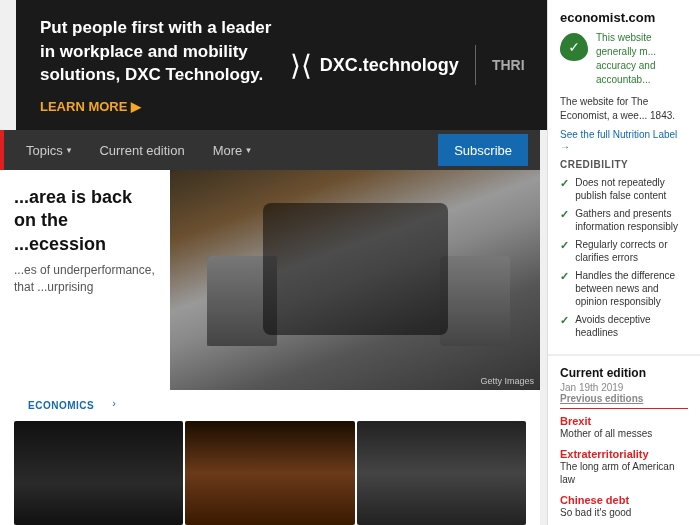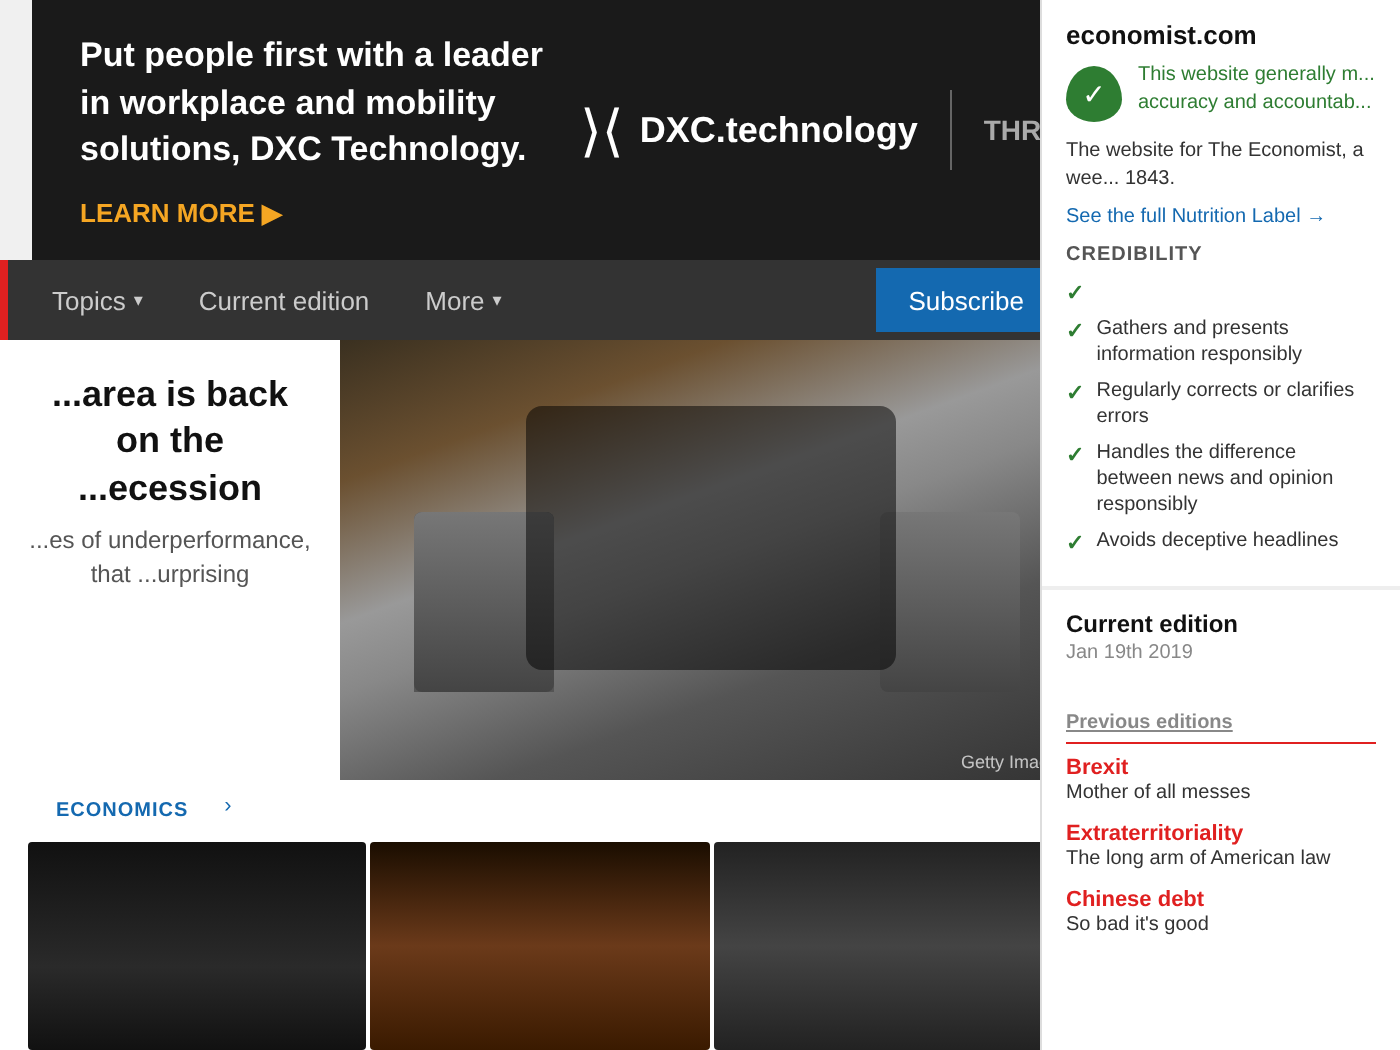--- a/index.html
+++ b/index.html
@@ -50,21 +50,20 @@
       height: 32px;
     }
 
     
     .main-content {
       position: absolute;
       top: 170px; left: 0; width: 540px;
       background: #fff;
       height: 355px;
       overflow: hidden;
-      text-align: center;
     }
     .hero-article {
       display: flex;
       gap: 0;
       height: 220px;
     }
     .hero-text {
       padding: 16px 14px;
       width: 170px;
       flex-shrink: 0;
@@ -105,21 +104,21 @@
       border-radius: 2px;
       overflow: hidden;
     }
     .thumb-1 { background: linear-gradient(180deg, #1a1a2e 0%, #333 100%); }
     .thumb-2 { background: linear-gradient(180deg, #2d1b00 0%, #8B4513 60%, #654321 100%); }
     .thumb-3 { background: linear-gradient(180deg, #1a3a1a 0%, #555 100%); }
 
     
     .side-panel {
       position: absolute;
-      top: 0; right: 0; width: 180px;
+      top: 0; right: 0; width: 153px;
       height: 525px;
       background: #fff;
       border-left: 1px solid #ddd;
       overflow: hidden;
       font-size: 11px;
     }
 
     
     .credibility-popup {
       background: #fff;
@@ -149,21 +148,21 @@
     .cred-item { display: flex; align-items: flex-start; gap: 6px; margin-bottom: 5px; }
     .cred-check { color: #2e7d32; font-size: 11px; font-weight: bold; flex-shrink: 0; margin-top: 1px; }
     .cred-item-text { font-size: 10px; color: #333; line-height: 1.3; }
 
     
     .current-edition-section {
       padding: 10px 12px;
       border-top: 1px solid #eee;
     }
     .curr-ed-title { font-size: 12px; font-weight: bold; color: #111; margin-bottom: 2px; }
-    .curr-ed-date { font-size: 10px; color: #888; margin-bottom: 24px; }
+    .curr-ed-date { font-size: 10px; color: #888; margin-bottom: 0; }
     .prev-ed-title { font-size: 10px; font-weight: bold; color: #888; margin-bottom: 6px; border-bottom: 1px solid #e02020; padding-bottom: 4px; text-decoration: underline; }
     .edition-item { margin-bottom: 8px; }
     .edition-item-name { font-size: 11px; font-weight: bold; color: #e02020; cursor: pointer; }
     .edition-item-desc { font-size: 10px; color: #333; line-height: 1.3; }
   </style>
 </head>
 <body>
 
 <div class="ad-banner">
   <div>
@@ -247,20 +246,21 @@
     </div>
 
     <div class="cred-desc">The website for The Economist, a wee... 1843.</div>
     <a class="cred-nutrition-link">See the full Nutrition Label →</a>
 
     <div class="cred-section-title">CREDIBILITY</div>
 
     <div>
       <div class="cred-item">
         <span class="cred-check">✓</span>
+        <span class="cred-item-text">Does not repeatedly publish false content</span>
       </div>
       <div class="cred-item">
         <span class="cred-check">✓</span>
         <span class="cred-item-text">Gathers and presents information responsibly</span>
       </div>
       <div class="cred-item">
         <span class="cred-check">✓</span>
         <span class="cred-item-text">Regularly corrects or clarifies errors</span>
       </div>
       <div class="cred-item">

